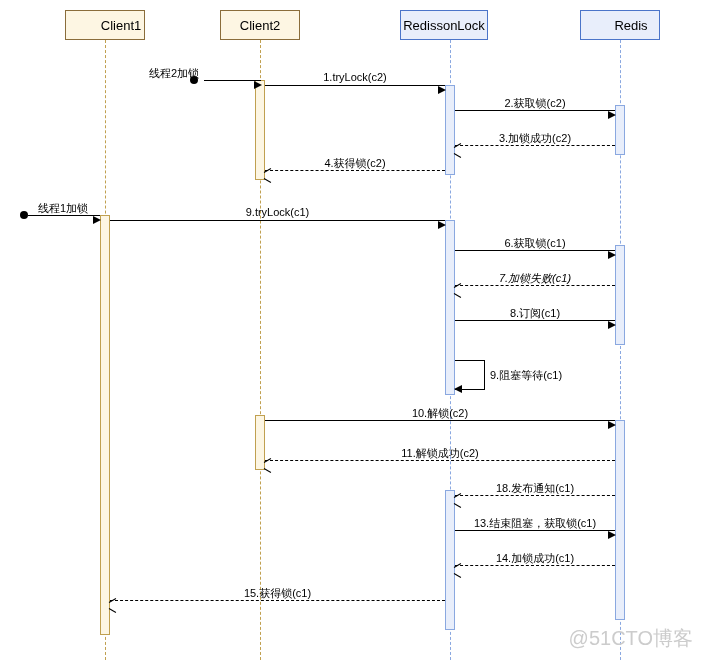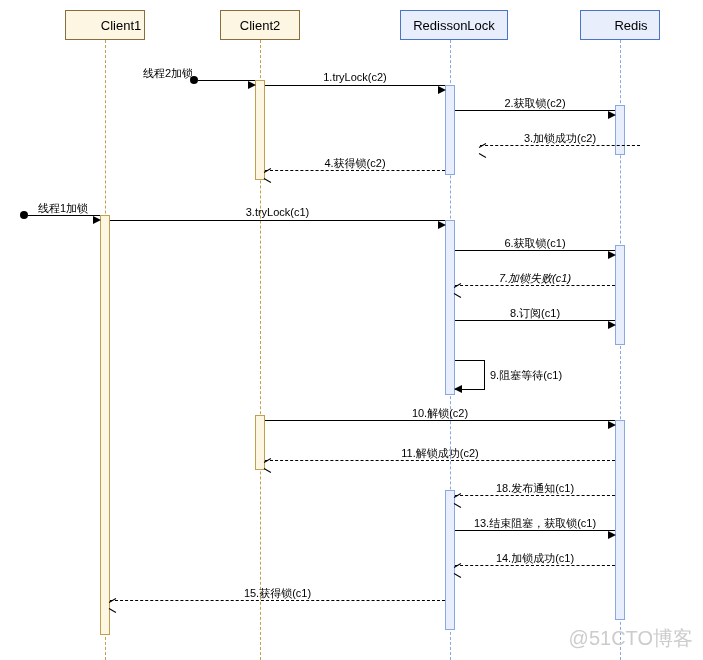--- a/index.html
+++ b/index.html
@@ -100,74 +100,74 @@
     bottom: 8px;
     color: #ccc;
     font-size: 20px;
   }
 </style>
 </head>
 <body>
 
 <div class="participant" style="left:65px; width:80px;padding-left:32px;">Client1</div>
 <div class="participant" style="left:220px; width:80px;">Client2</div>
-<div class="participant blue" style="left:400px; width:108px;">RedissonLock</div>
+<div class="participant blue" style="left:400px; width:88px;">RedissonLock</div>
 <div class="participant blue" style="left:580px; width:80px;padding-left:22px;">Redis</div>
 
 <div class="lifeline" style="left:105px;"></div>
 <div class="lifeline" style="left:260px;"></div>
 <div class="lifeline blue" style="left:450px;"></div>
 <div class="lifeline blue" style="left:620px;"></div>
 
 <div class="activation" style="left:255px; top:80px; height:100px;"></div>
 <div class="activation blue" style="left:445px; top:85px; height:90px;"></div>
 <div class="activation blue" style="left:615px; top:105px; height:50px;"></div>
 
 <div class="activation" style="left:100px; top:215px; height:420px;"></div>
 <div class="activation blue" style="left:445px; top:220px; height:175px;"></div>
 <div class="activation blue" style="left:615px; top:245px; height:100px;"></div>
 
 <div class="activation" style="left:255px; top:415px; height:55px;"></div>
 <div class="activation blue" style="left:615px; top:420px; height:200px;"></div>
 <div class="activation blue" style="left:445px; top:490px; height:140px;"></div>
 
 <div class="dot" style="left:190px; top:76px;"></div>
-<div class="msg solid" style="left:198px; top:80px; width:57px;text-decoration:underline;">
+<div class="msg solid" style="left:204px; top:80px; width:57px;text-decoration:underline;">
   <div class="label" style="left:-60px; width:60px;">线程2加锁</div>
   <div class="arrow-r"></div>
 </div>
 
 <div class="msg solid" style="left:265px; top:85px; width:180px;text-decoration:underline;">
   <div class="label">1.tryLock(c2)</div>
   <div class="arrow-r"></div>
 </div>
 
 <div class="msg solid" style="left:455px; top:110px; width:160px;">
   <div class="label">2.获取锁(c2)</div>
   <div class="arrow-r"></div>
 </div>
 
-<div class="msg dashed" style="left:480px; top:145px; width:160px;">
+<div class="msg dashed" style="left:455px; top:145px; width:160px;">
   <div class="label">3.加锁成功(c2)</div>
   <div class="arrow-l open"></div>
 </div>
 
 <div class="msg dashed" style="left:265px; top:170px; width:180px;">
   <div class="label">4.获得锁(c2)</div>
   <div class="arrow-l open"></div>
 </div>
 
 <div class="dot" style="left:20px; top:211px;"></div>
 <div class="msg solid" style="left:28px; top:215px; width:72px;">
   <div class="label" style="left:-5px; width:80px;">线程1加锁</div>
   <div class="arrow-r"></div>
 </div>
 
 <div class="msg solid" style="left:110px; top:220px; width:335px;">
-  <div class="label">3.tryLock(c1)</div>
+  <div class="label">9.tryLock(c1)</div>
   <div class="arrow-r"></div>
 </div>
 
 <div class="msg solid" style="left:455px; top:250px; width:160px;">
   <div class="label">6.获取锁(c1)</div>
   <div class="arrow-r"></div>
 </div>
 
 <div class="msg dashed" style="left:455px; top:285px; width:160px;font-style:italic;">
   <div class="label">7.加锁失败(c1)</div>

